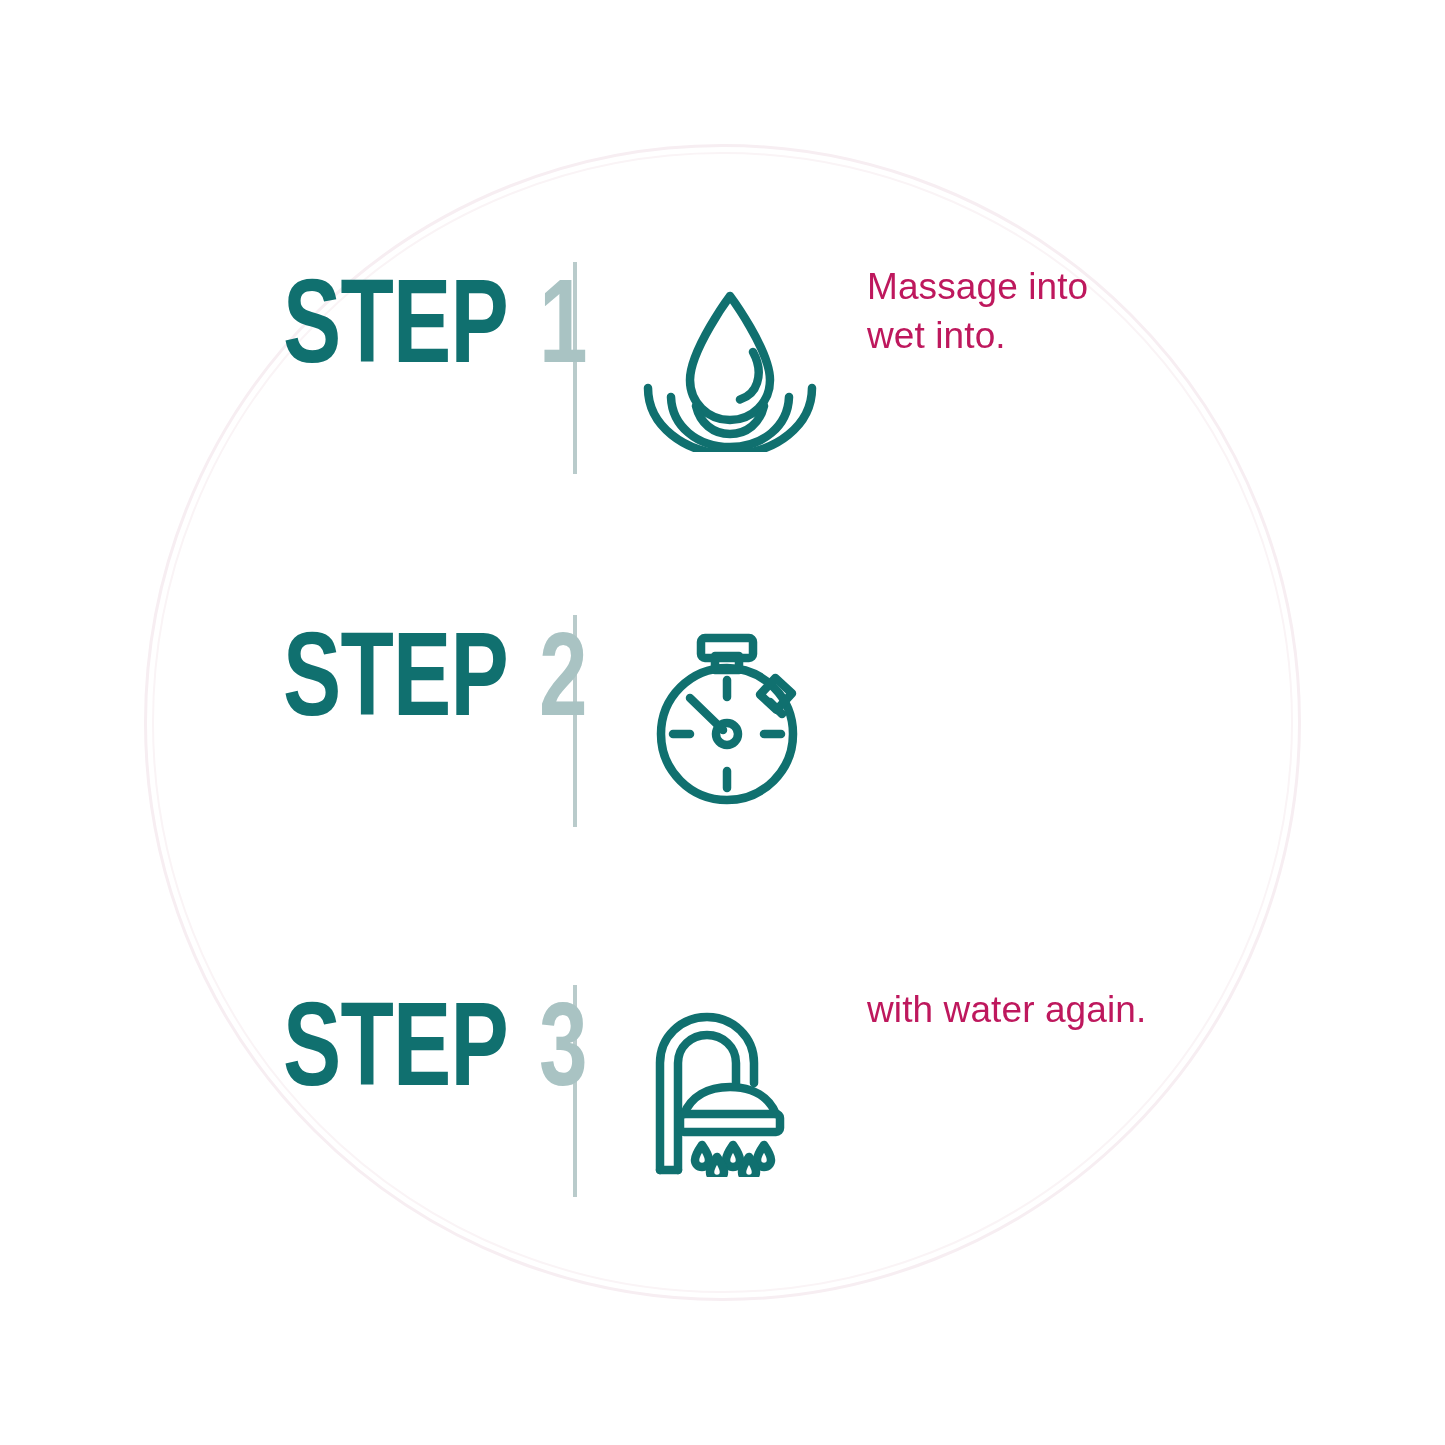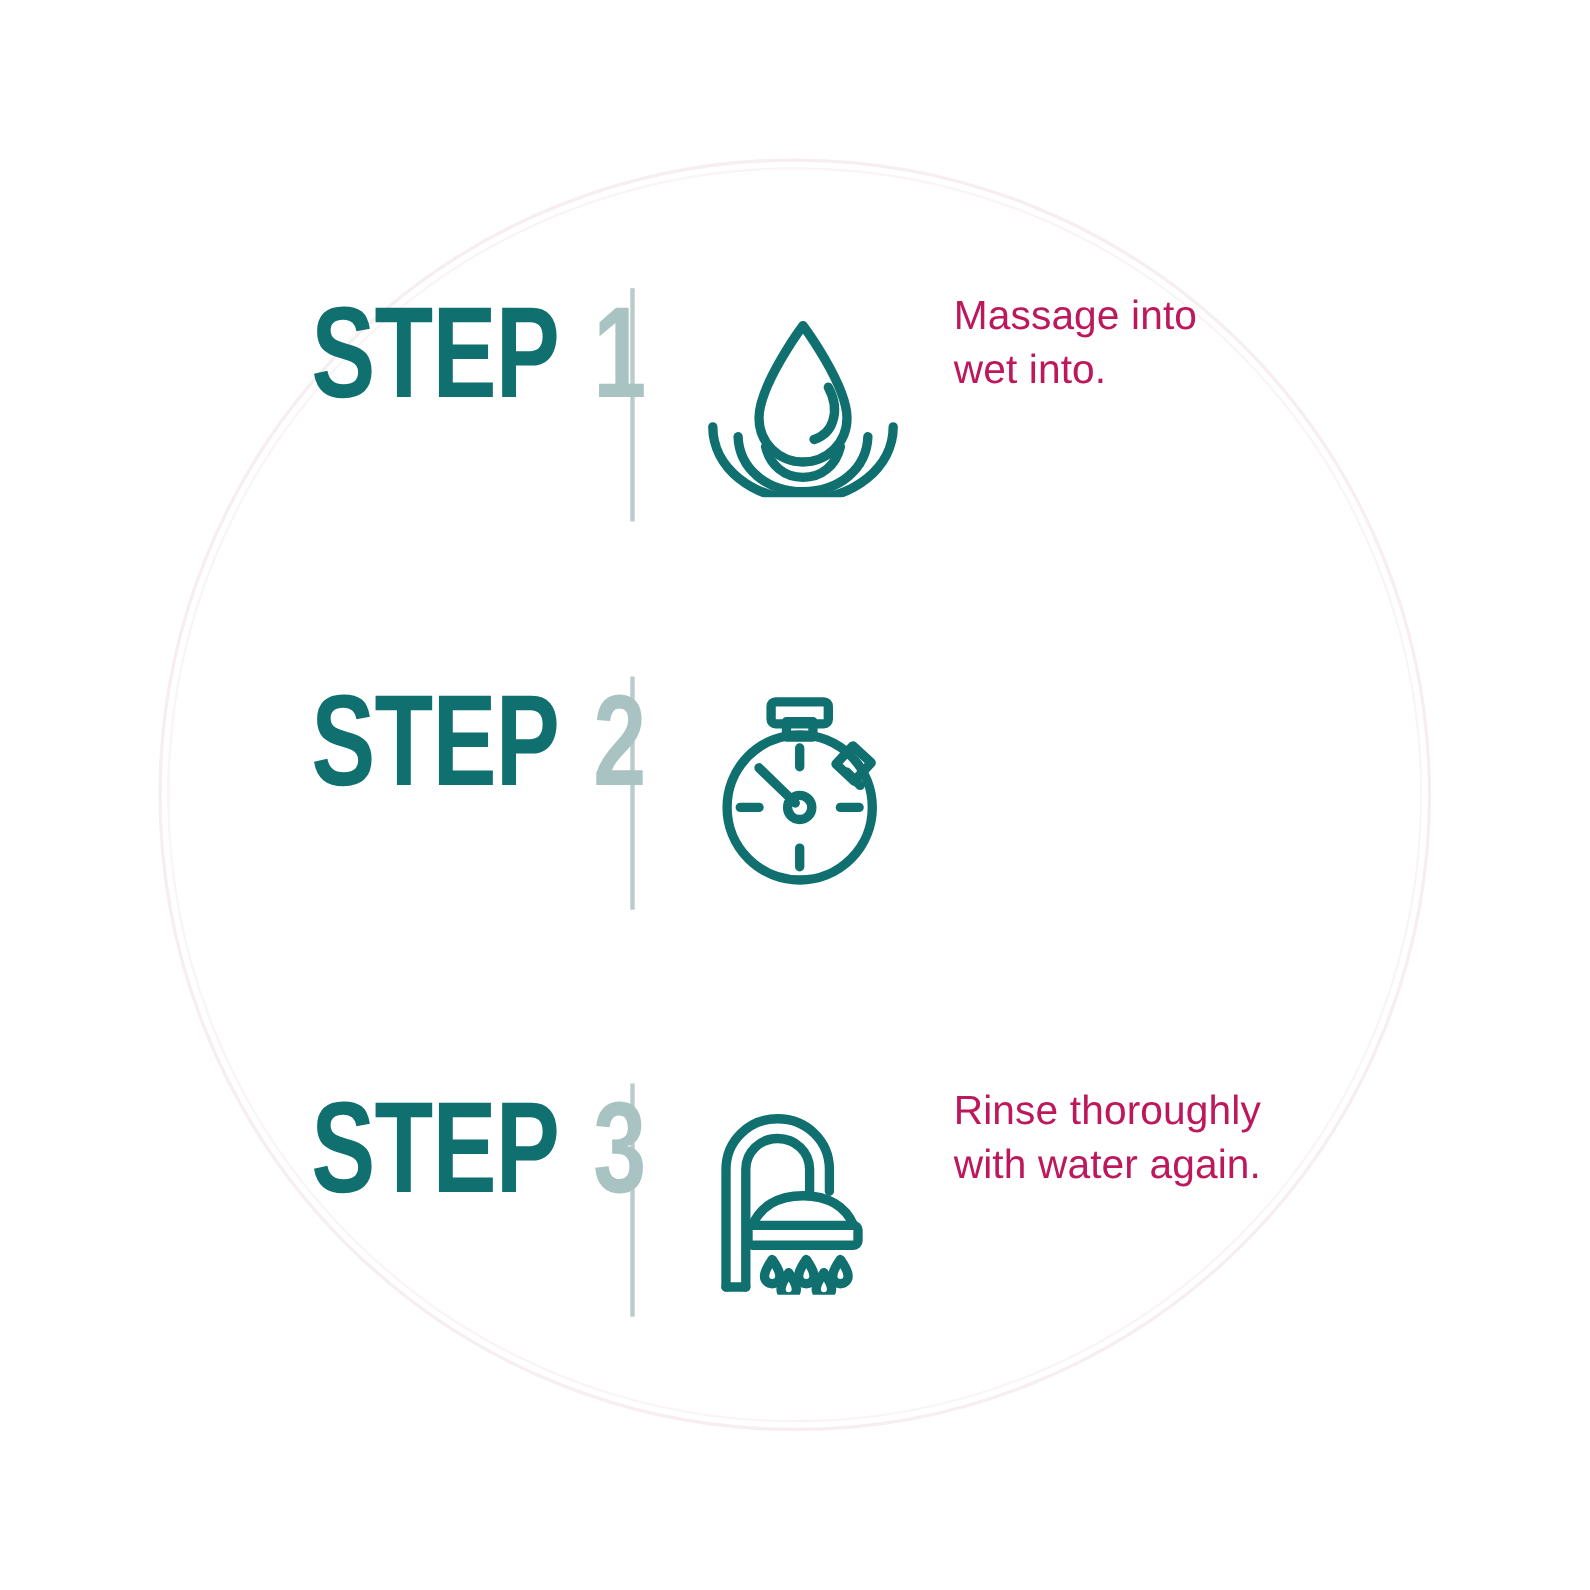--- a/index.html
+++ b/index.html
@@ -226,19 +226,18 @@
             <path d="M95 140 C95 140 88 150 88 155 C88 159 91 162 95 162 C99 162 102 159 102 155 C102 150 95 140 95 140 Z"></path>
             <path d="M126 140 C126 140 119 150 119 155 C119 159 122 162 126 162 C130 162 133 159 133 155 C133 150 126 140 126 140 Z"></path>
 
             <path d="M79 152 C79 152 72 162 72 167 C72 171 75 174 79 174 C83 174 86 171 86 167 C86 162 79 152 79 152 Z"></path>
             <path d="M111 152 C111 152 104 162 104 167 C104 171 107 174 111 174 C115 174 118 171 118 167 C118 162 111 152 111 152 Z"></path>
           </g>
         </svg>
       </div>
 
       <div class="caption">
-        <span class="line">Rinse thoroughly</span>
         <span class="line">with water again.</span>
       </div>
     </div>
 
   </div>
 </div>
 
 </body></html>

